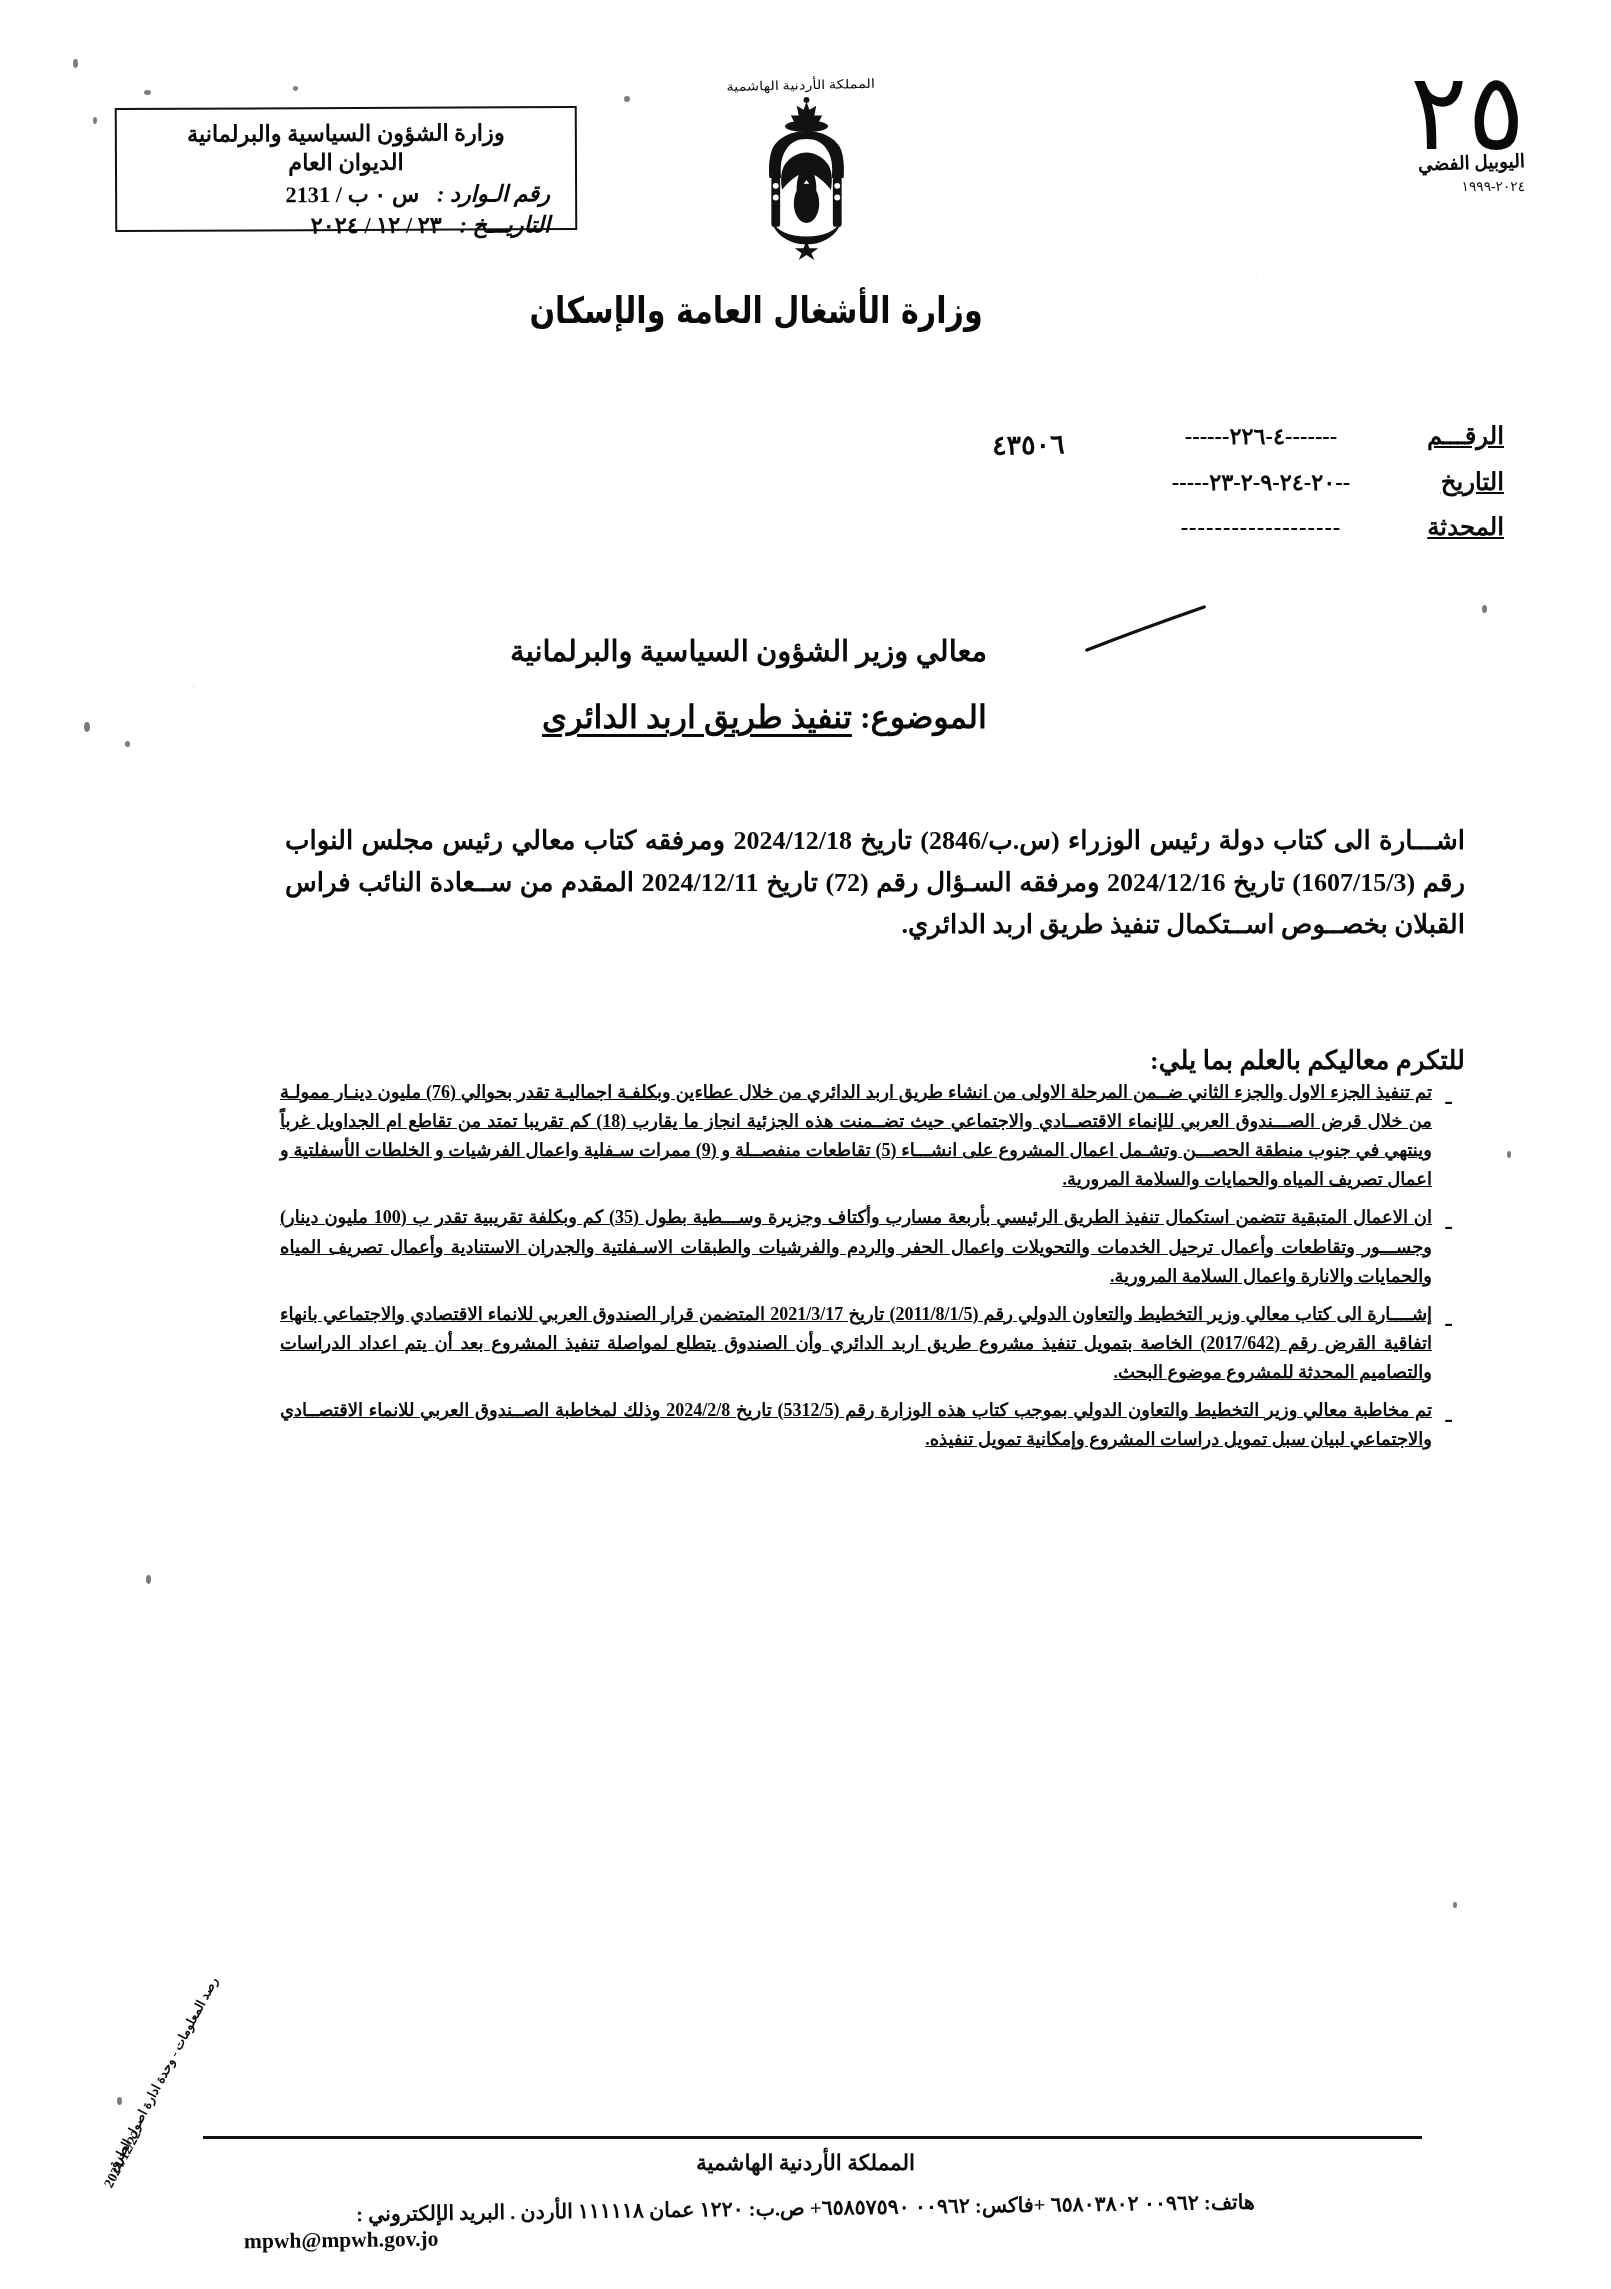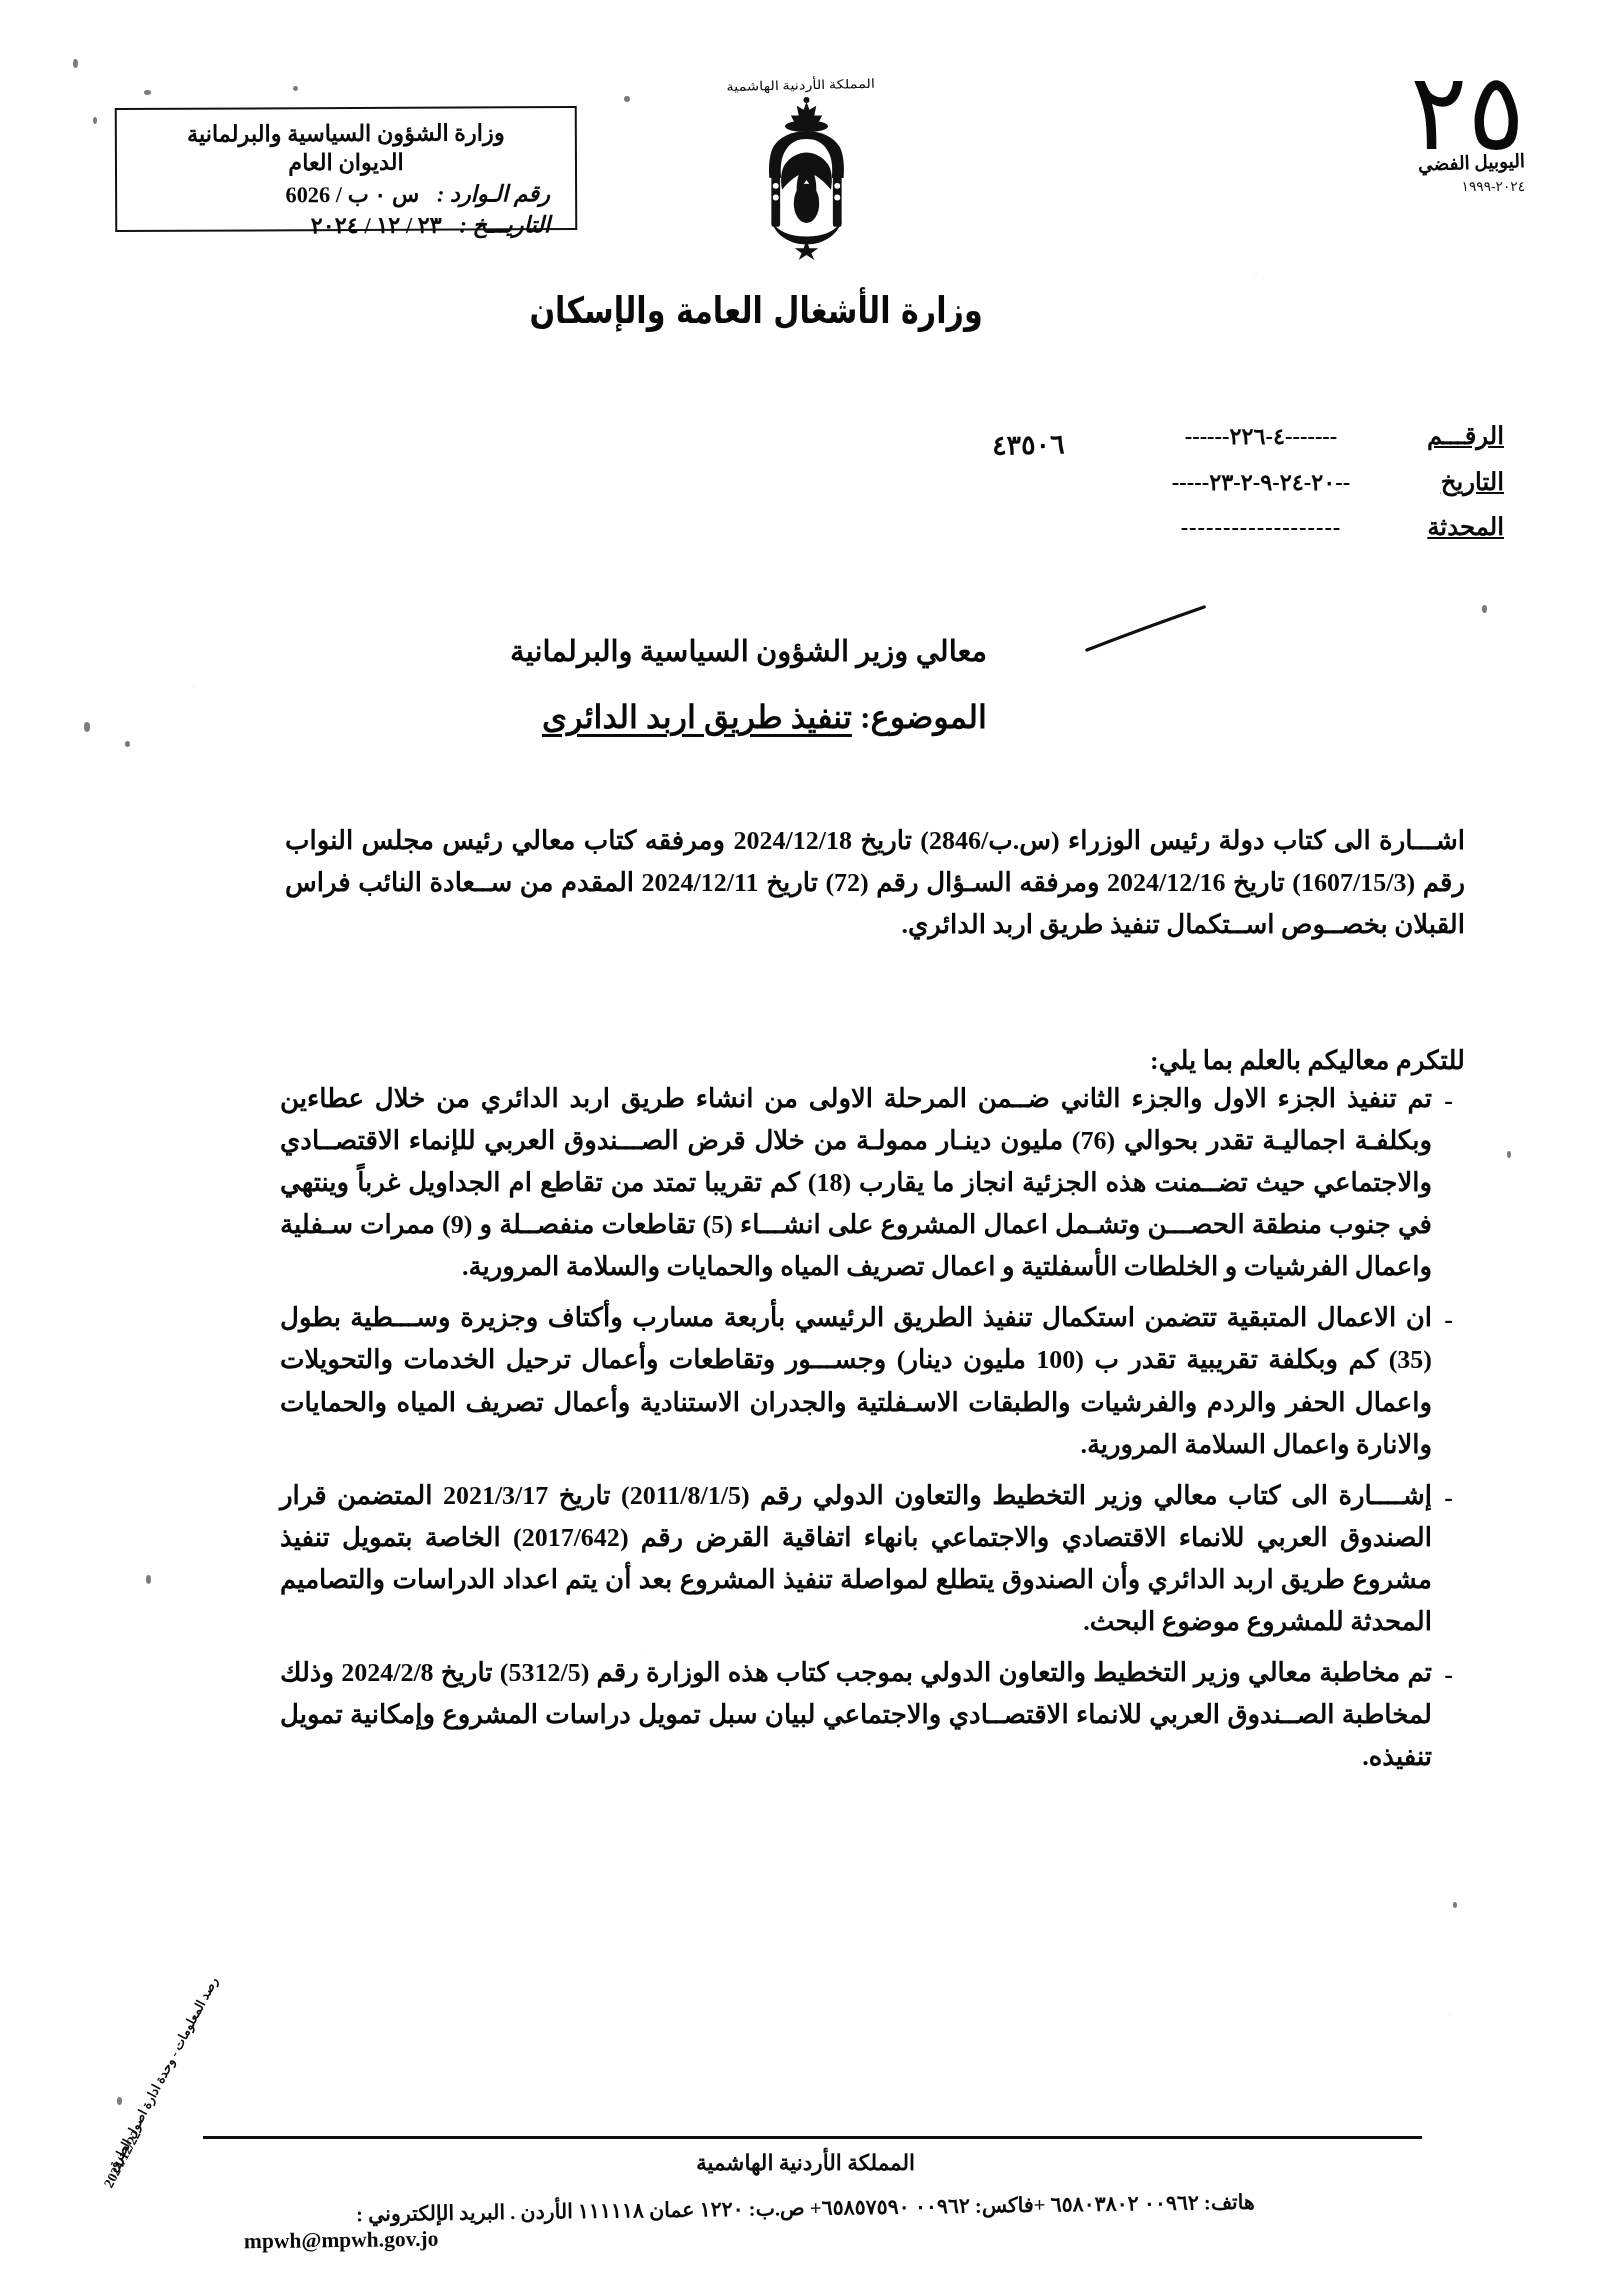--- a/index.html
+++ b/index.html
@@ -222,26 +222,27 @@
     width: 33px;
     flex: 0 0 33px;
     font-size: 26px;
     font-weight: bold;
     line-height: 1.62;
     text-align: center;
     padding-top: 2px;
   }
   .bullet-text {
     flex: 1;
-    font-size: 26px;
+    font-size: 18px;
     line-height: 1.62;
     font-weight: bold;
     text-align: justify;
     text-align-last: right;
     letter-spacing: -0.2px;
+    text-decoration: underline;
   }
 
   
   .footer-rule {
     position: absolute;
     left: 203px;
     top: 2136px;
     width: 1219px;
     height: 2.9px;
     background: #111;
@@ -311,21 +312,21 @@
 </style>
 </head>
 <body>
 
 <div class="page">
 
   <div class="stamp-box">
     <div class="stamp-line1">وزارة الشؤون السياسية والبرلمانية</div>
     <div class="stamp-line2">الديوان العام</div>
     <div class="stamp-row">
-      <span class="lbl">رقم الـوارد :</span><span class="val">س ٠ ب / 6026</span>
+      <span class="lbl">رقم الـوارد :</span><span class="val">س ٠ ب / 2131</span>
     </div>
     <div class="stamp-row">
       <span class="lbl">التاريـــخ :</span><span class="val">٢٣ / ١٢ / ٢٠٢٤</span>
     </div>
   </div>
 
   <div class="emblem-wrap">
     <div class="emblem-script">المملكة الأردنية الهاشمية</div>
     <svg class="emblem-svg" width="129" height="164" viewBox="0 0 132 168">
       <g fill="#111">

